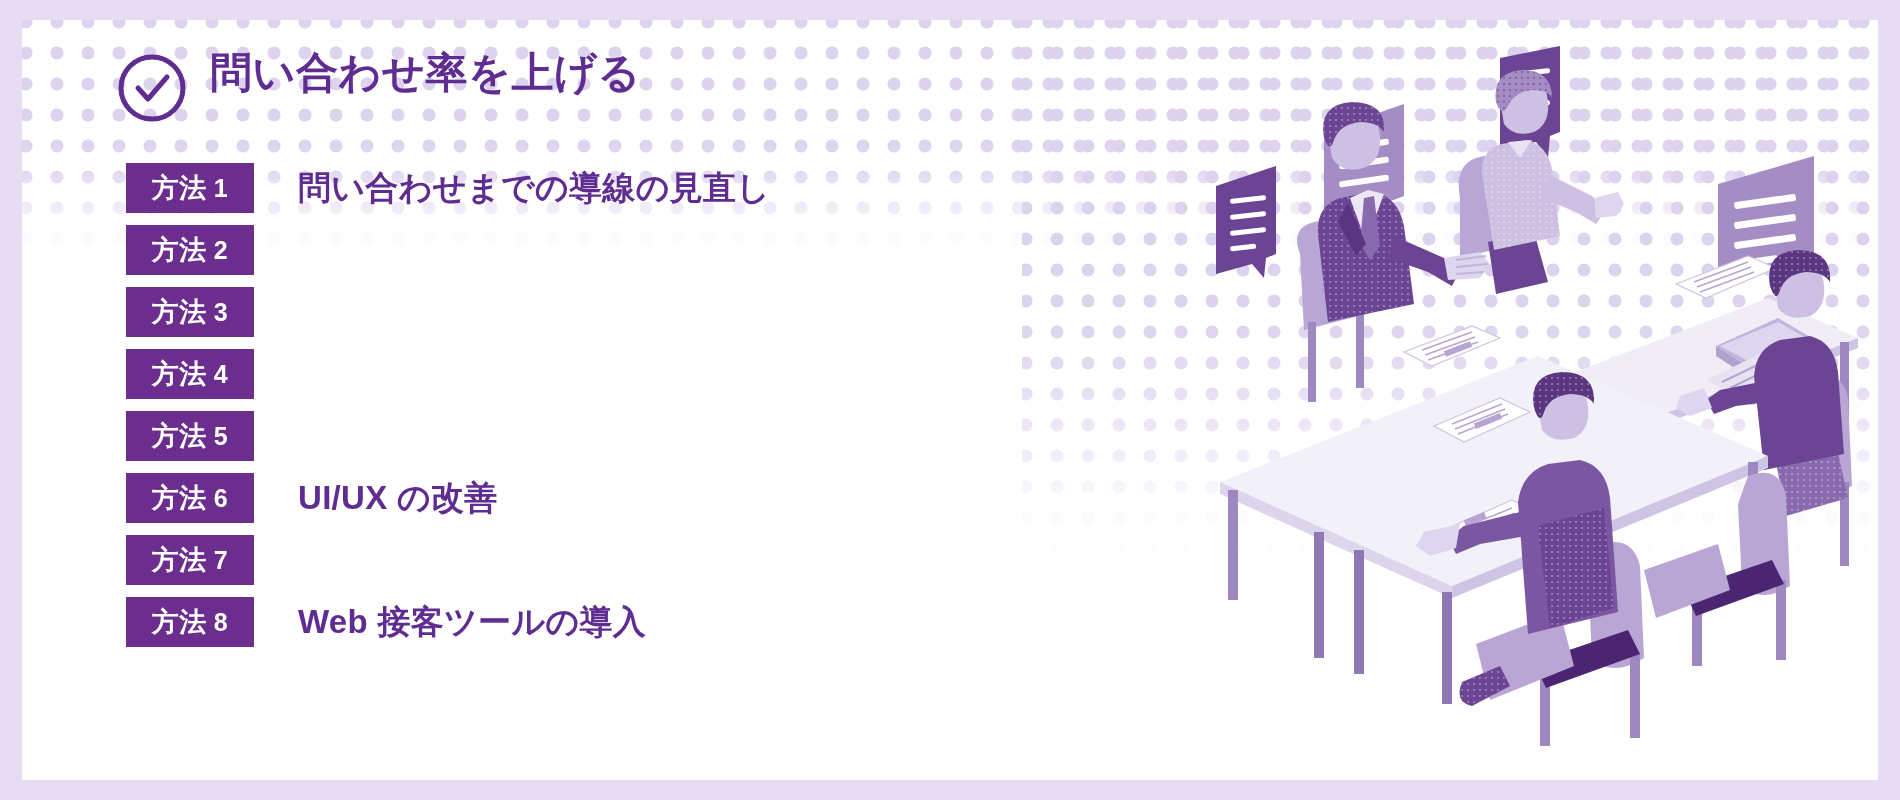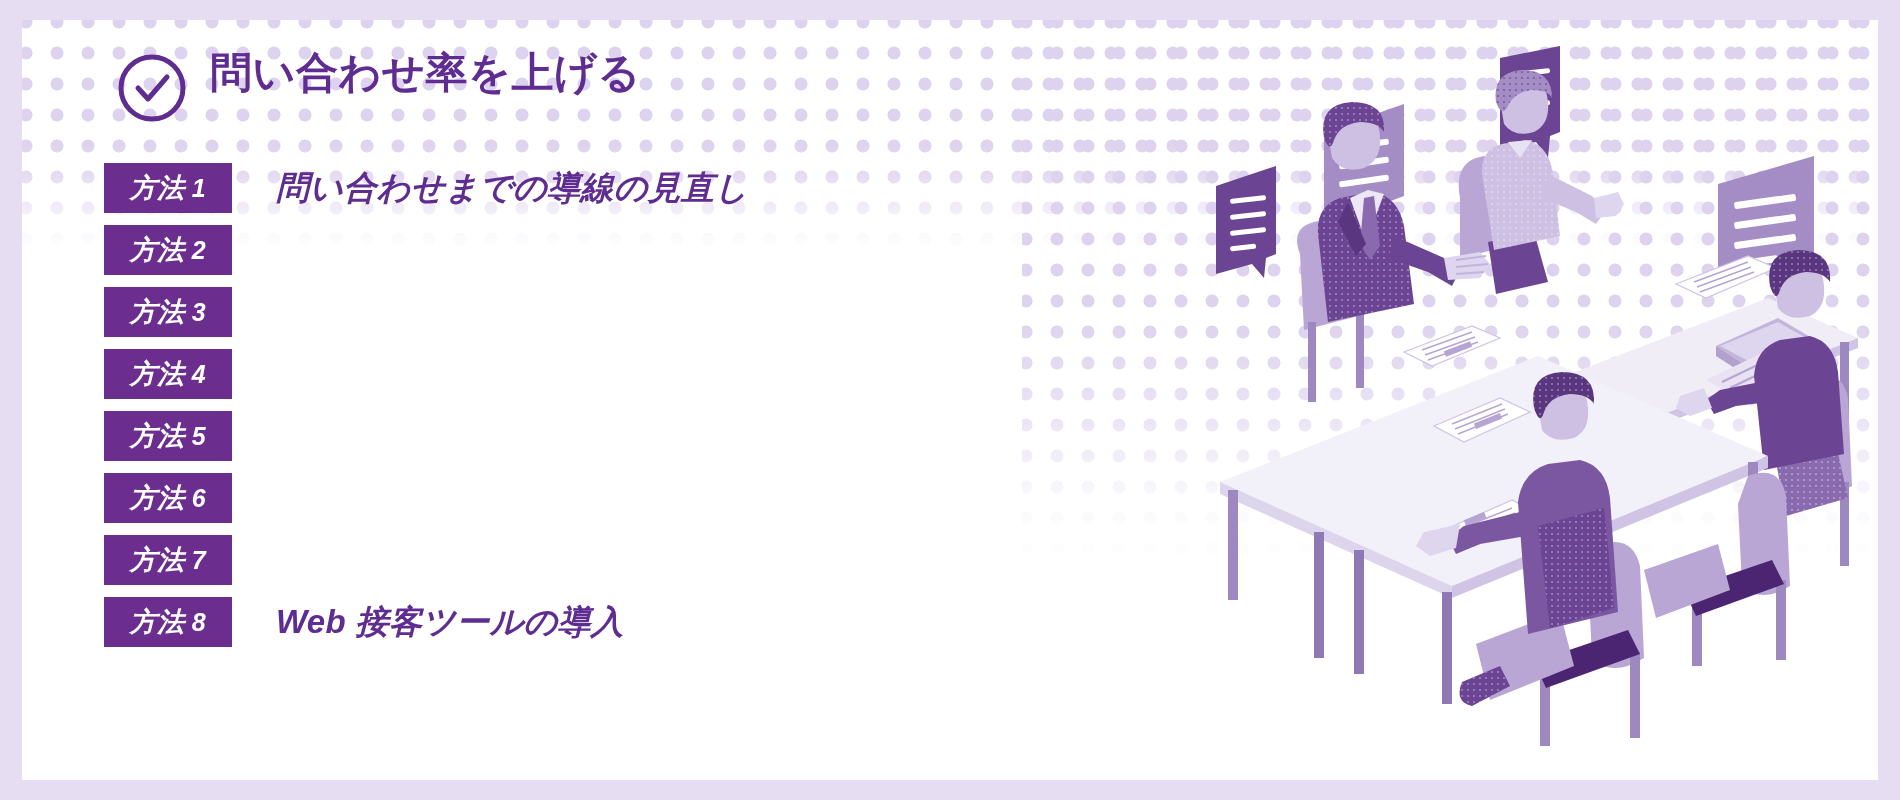--- a/index.html
+++ b/index.html
@@ -82,23 +82,22 @@
     font-weight:bold;
     color:#5f2d91;
     letter-spacing:0.5px;
     white-space:nowrap;
     line-height:1;
   }
 
   
   #list {
     position:absolute;
-    left:82px; top:137px;
+    left:104px; top:137px;
     z-index:5;
-    font-style:italic;
   }
   .row {
     display:flex;
     align-items:center;
     height:62px;
     margin-bottom:0px;
   }
   .badge {
     width:128px;
     height:50px;
@@ -186,20 +185,21 @@
           <span>方法</span>
           <span class="bnum">5</span>
         </div>
       </div>
 
       <div class="row">
         <div class="badge">
           <span>方法</span>
           <span class="bnum">6</span>
         </div>
+        <div class="rowlabel">UI/UX の改善</div>
       </div>
 
       <div class="row">
         <div class="badge">
           <span>方法</span>
           <span class="bnum">7</span>
         </div>
       </div>
 
       <div class="row">

